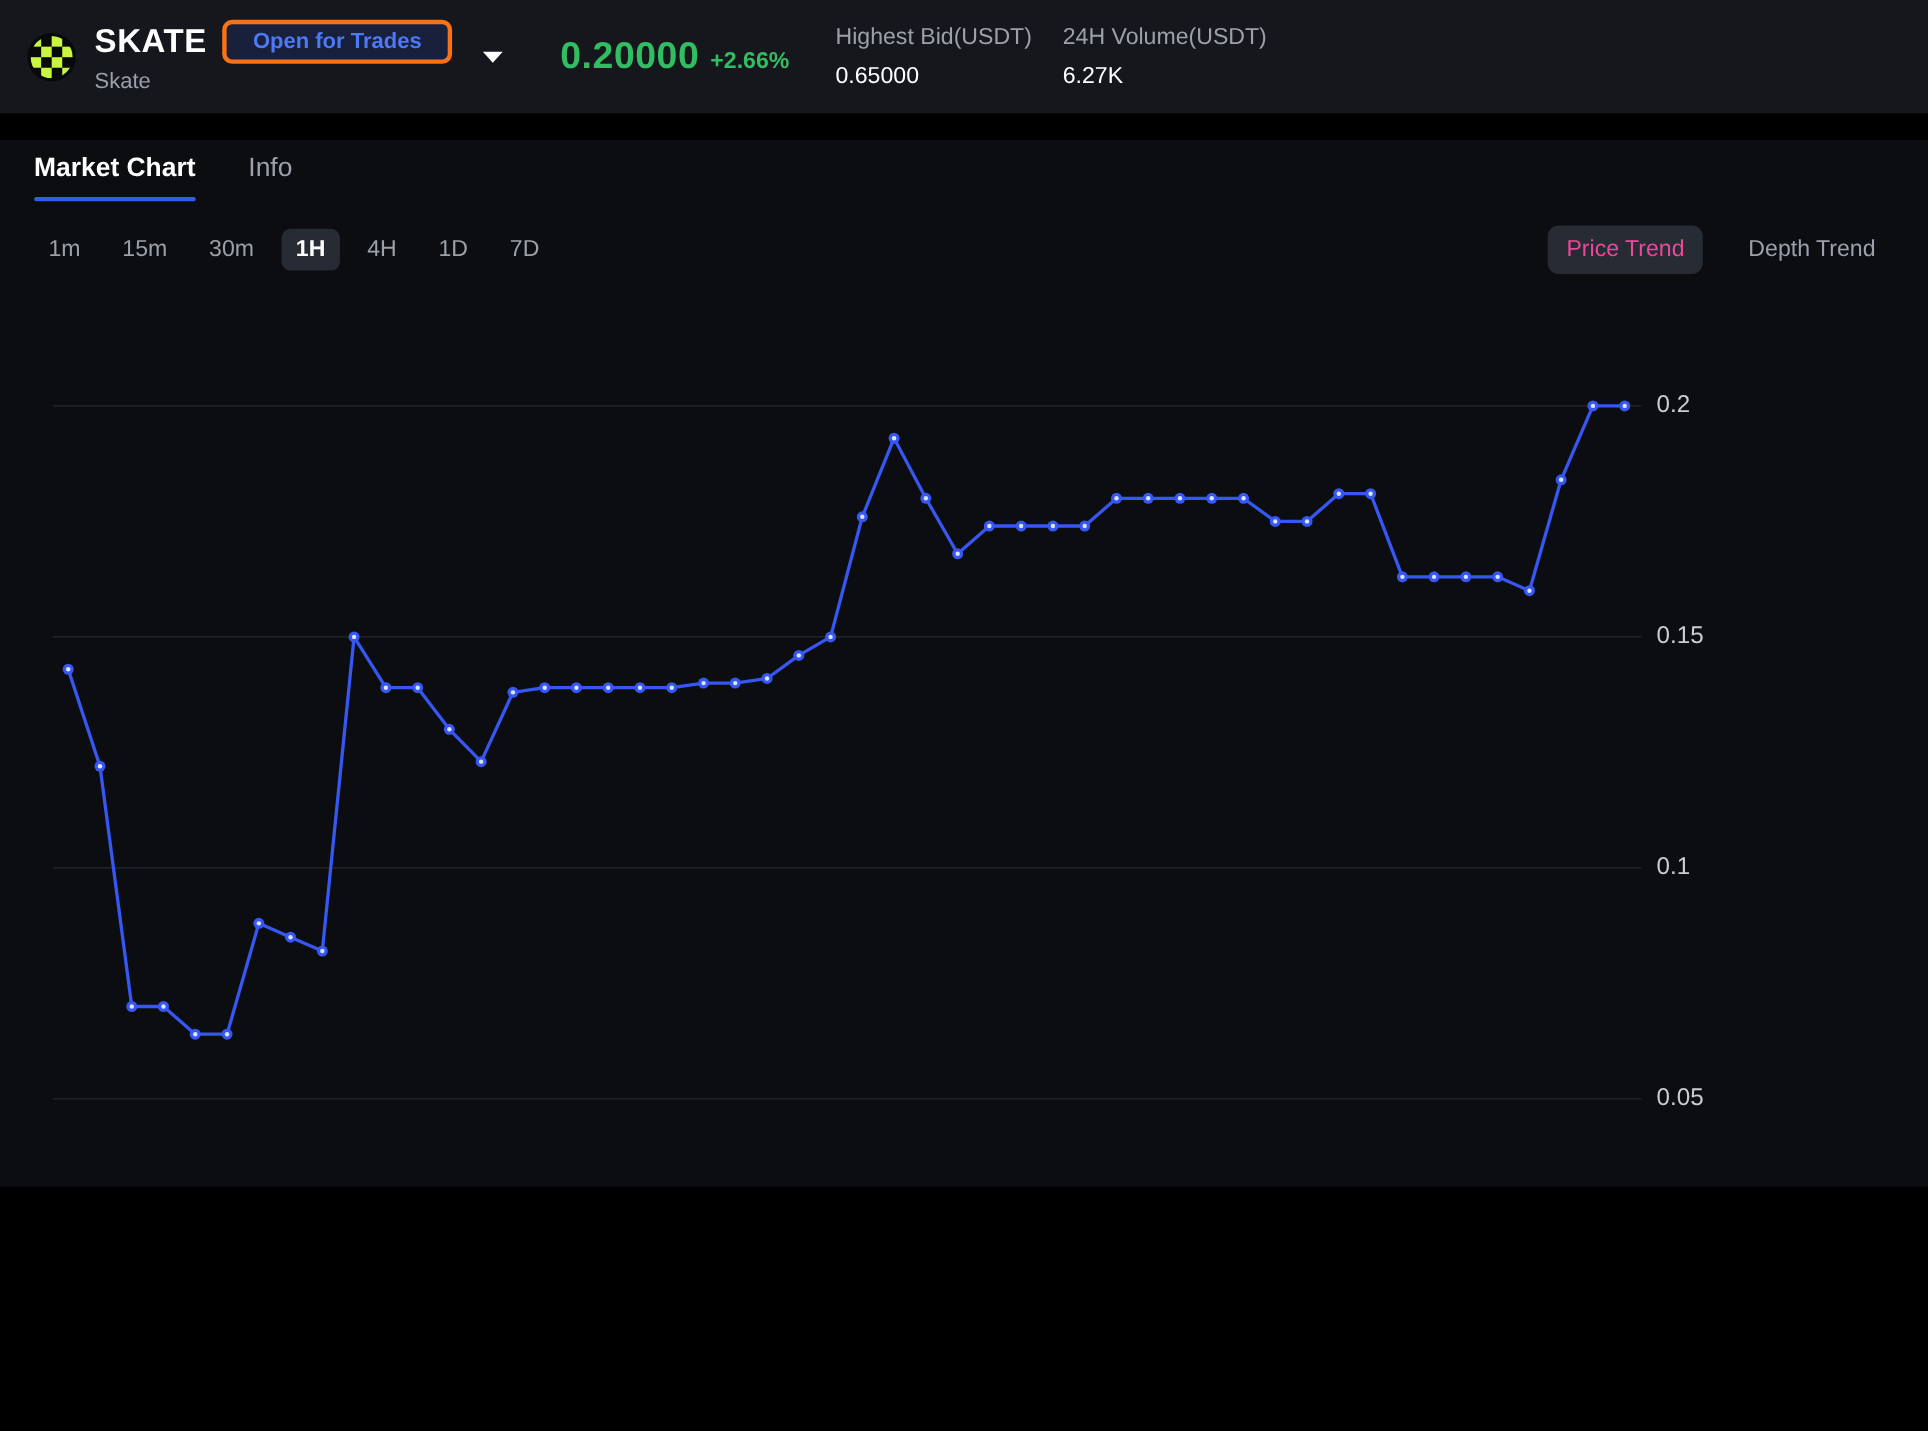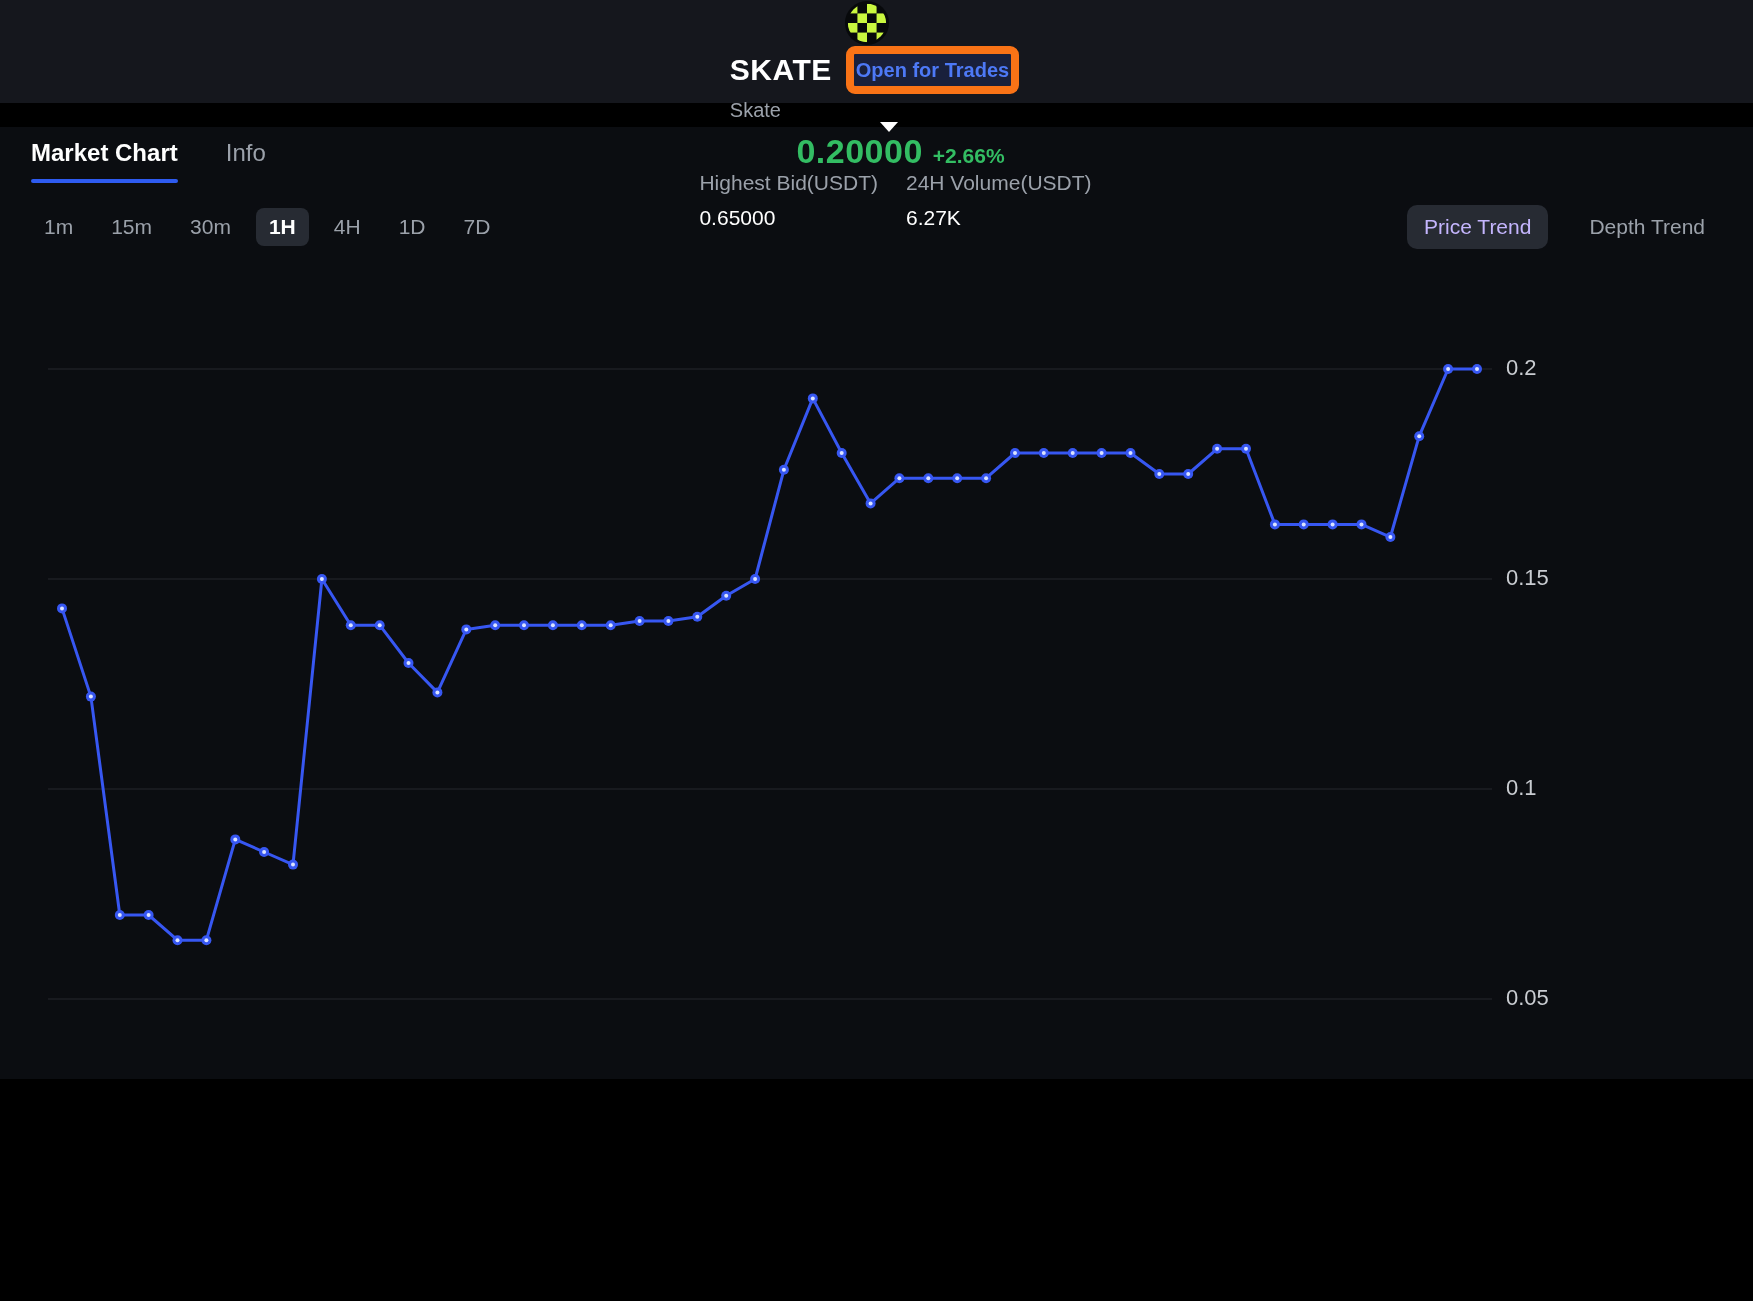--- a/index.html
+++ b/index.html
@@ -8,30 +8,30 @@
     background:#000;
     font-family:"Liberation Sans", sans-serif;
     color:#fff;
     overflow:hidden;
     -webkit-font-smoothing:antialiased;
   }
   
   .topbar{
     height:103px;background:#15171d;
     display:flex;align-items:center;
-    padding:0 28px 0 24px;box-sizing:border-box;flex-direction:column;
+    padding:0 28px 0 24px;box-sizing:border-box;
   }
   .logo{width:46px;height:46px;margin-right:16px;flex:0 0 auto;}
   .title-block{display:flex;flex-direction:column;justify-content:center;}
   .title-row{display:flex;align-items:center;gap:14px;}
   .symbol{font-size:30px;font-weight:bold;letter-spacing:.5px;color:#fff;}
   .badge{
     color:#4d79f6;background:rgba(47,93,245,.14);
-    border:8px solid #f97316;border-radius:9px;
-    font-size:20px;font-weight:bold;padding:3px 2px;line-height:1.3;
+    border:4px solid #f97316;border-radius:9px;
+    font-size:20px;font-weight:bold;padding:3px 24px;line-height:1.3;
   }
   .subtitle{color:#9ba1aa;font-size:20px;margin-top:5px;}
   .caret{
     width:0;height:0;margin-left:28px;
     border-left:9px solid transparent;border-right:9px solid transparent;
     border-top:10px solid #fff;cursor:pointer;
   }
   .price-block{margin-left:52px;display:flex;align-items:baseline;gap:10px;}
   .price{color:#33bd63;font-size:34px;font-weight:bold;letter-spacing:.5px;}
   .change{color:#33bd63;font-size:21px;font-weight:bold;}
@@ -52,21 +52,21 @@
     background:#2e5bf0;border-radius:3px;
   }
   .controls{display:flex;align-items:center;padding:0 31px;margin-top:22px;}
   .tf{
     color:#9ba1aa;font-size:21px;padding:7px 13px;border-radius:8px;
     margin-right:12px;cursor:pointer;white-space:nowrap;
   }
   .tf.active{background:#272b33;color:#fff;font-weight:bold;}
   .trend{margin-left:auto;display:flex;align-items:center;gap:24px;}
   .trend-btn{font-size:21px;color:#9ba1aa;padding:10px 17px;border-radius:10px;cursor:pointer;white-space:nowrap;}
-  .trend-btn.active{background:#272b33;color:#c4b5fd;}
+  .trend-btn.active{background:#272b33;color:#ec4899;}
   .chart-wrap{position:relative;margin-top:4px;height:940px;padding-left:12px;}
   .chart-wrap svg{position:absolute;left:0;top:0;}
 </style>
 </head>
 <body>
 
 <header class="topbar">
   <svg class="logo" viewBox="0 0 48 48" aria-hidden="true">
     <defs>
         <clipPath id="logoclip">

